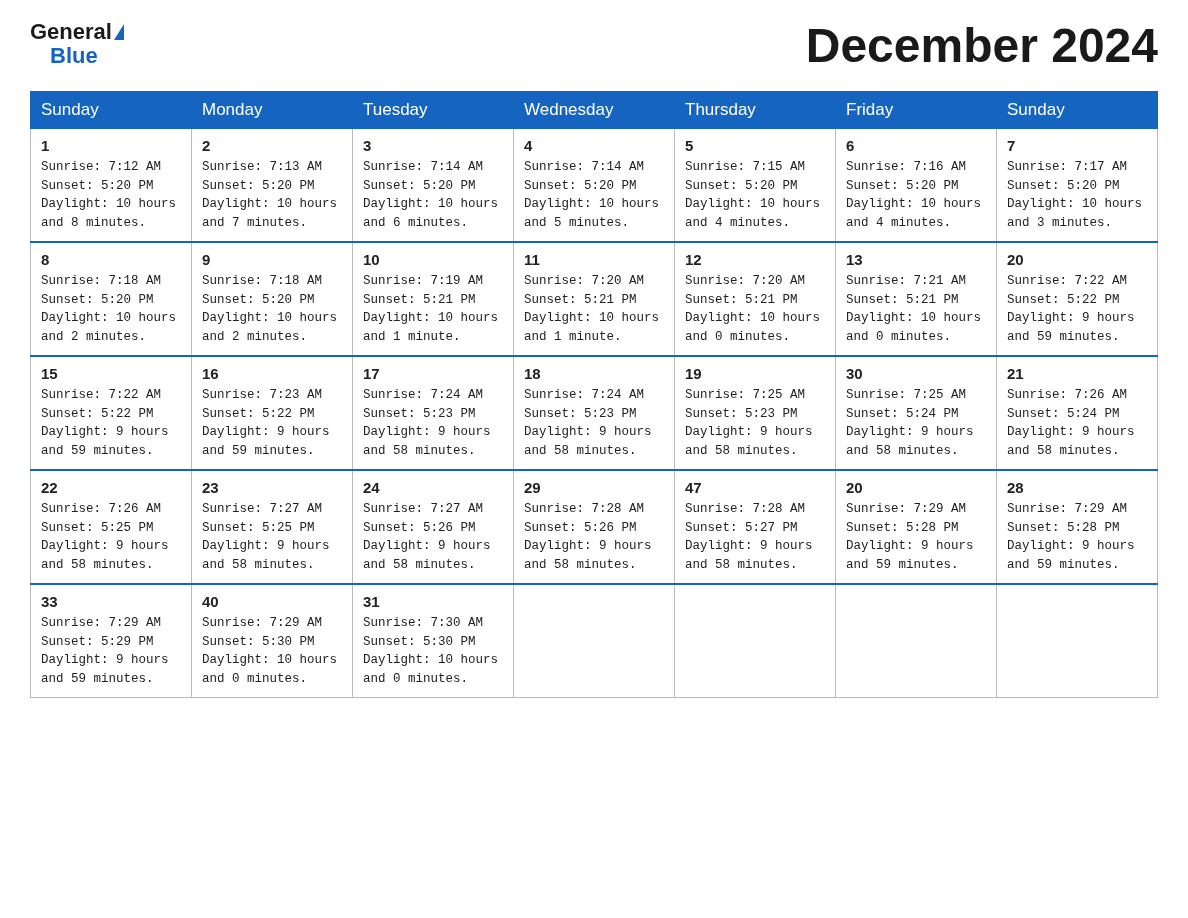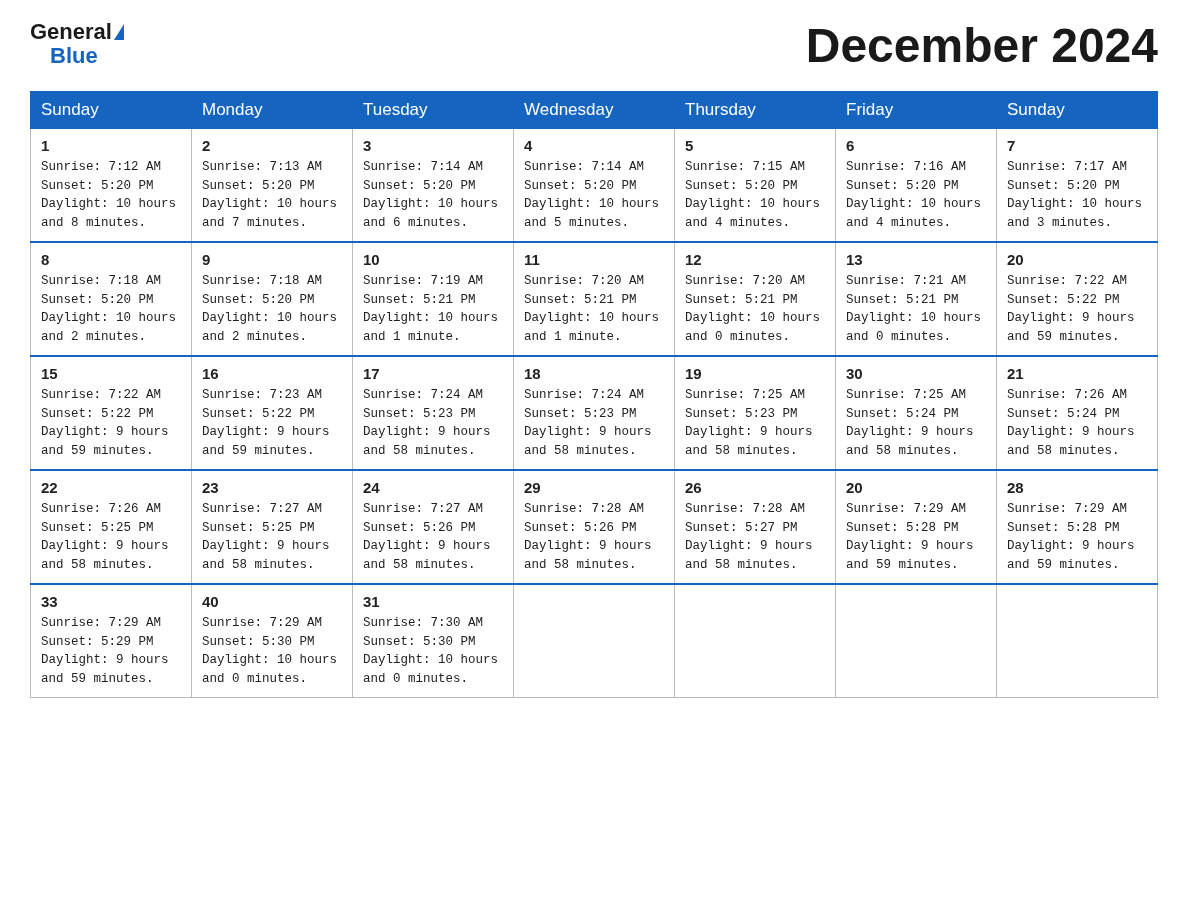--- a/index.html
+++ b/index.html
@@ -223,21 +223,21 @@
         </td>
         <td>
           <span class="day-number">24</span>
           <div class="day-info">Sunrise: 7:27 AM<br>Sunset: 5:26 PM<br>Daylight: 9 hours and 58 minutes.</div>
         </td>
         <td>
           <span class="day-number">29</span>
           <div class="day-info">Sunrise: 7:28 AM<br>Sunset: 5:26 PM<br>Daylight: 9 hours and 58 minutes.</div>
         </td>
         <td>
-          <span class="day-number">26</span>
+          <span class="day-number">47</span>
           <div class="day-info">Sunrise: 7:28 AM<br>Sunset: 5:27 PM<br>Daylight: 9 hours and 58 minutes.</div>
         </td>
         <td>
           <span class="day-number">20</span>
           <div class="day-info">Sunrise: 7:29 AM<br>Sunset: 5:28 PM<br>Daylight: 9 hours and 59 minutes.</div>
         </td>
         <td>
           <span class="day-number">28</span>
           <div class="day-info">Sunrise: 7:29 AM<br>Sunset: 5:28 PM<br>Daylight: 9 hours and 59 minutes.</div>
         </td>

